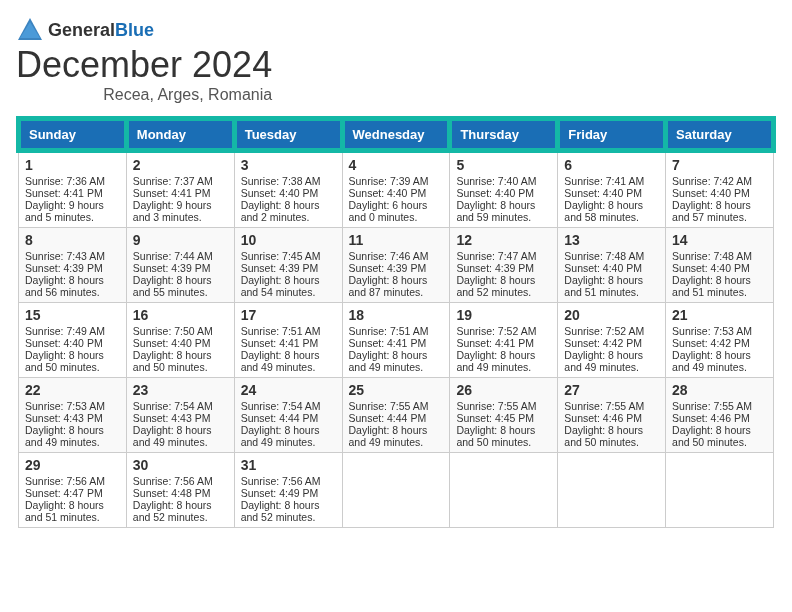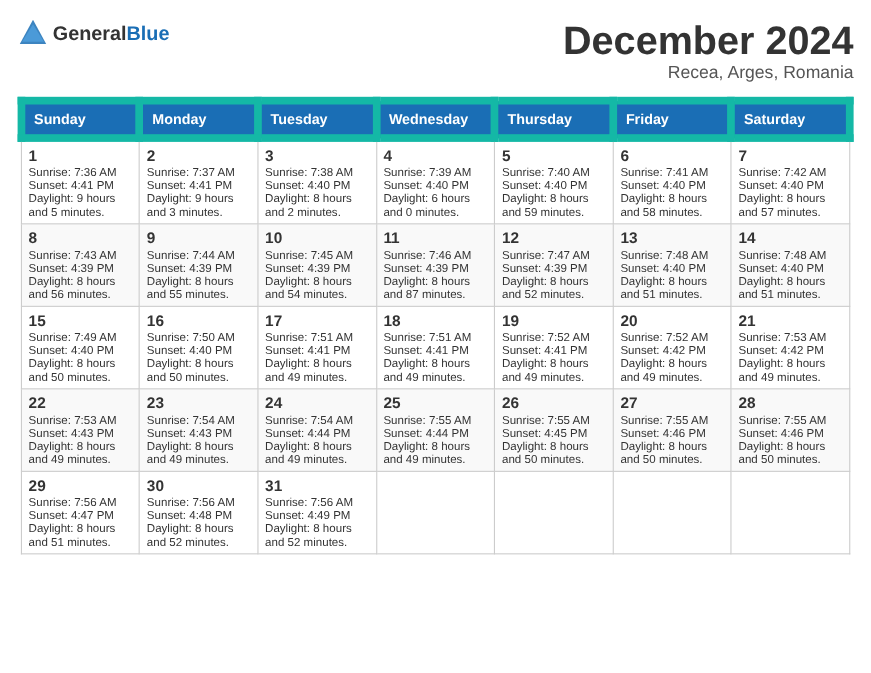--- a/index.html
+++ b/index.html
@@ -8,46 +8,47 @@
       background: #fff;
       width: 792px;
       min-height: 612px;
       padding: 16px;
     }
     .header {
       display: flex;
       justify-content: space-between;
       align-items: flex-start;
       margin-bottom: 12px;
+      flex-direction: column;
     }
     .logo {
       display: flex;
       align-items: center;
       gap: 4px;
     }
     .logo-icon {
       width: 28px;
       height: 28px;
     }
     .title-block { text-align: right; }
-    .month-title { font-size: 36px; font-weight: bold; color: #333; }
+    .month-title { font-size: 36px; font-weight: normal; color: #333; }
     .subtitle { font-size: 16px; color: #555; }
 
     .calendar {
       width: 100%;
       border-collapse: collapse;
     }
     .calendar th {
       background: #1a6eb5;
       color: #fff;
       font-size: 13px;
       font-weight: bold;
       text-align: left;
       padding: 6px 8px;
-      border: 7px solid #14b8a6;
+      border: 5px solid #14b8a6;
     }
     .calendar td {
       vertical-align: top;
       border: 1px solid #ccc;
       padding: 4px 6px;
       font-size: 10.5px;
       color: #333;
       width: 108px;
       min-height: 80px;
     }

